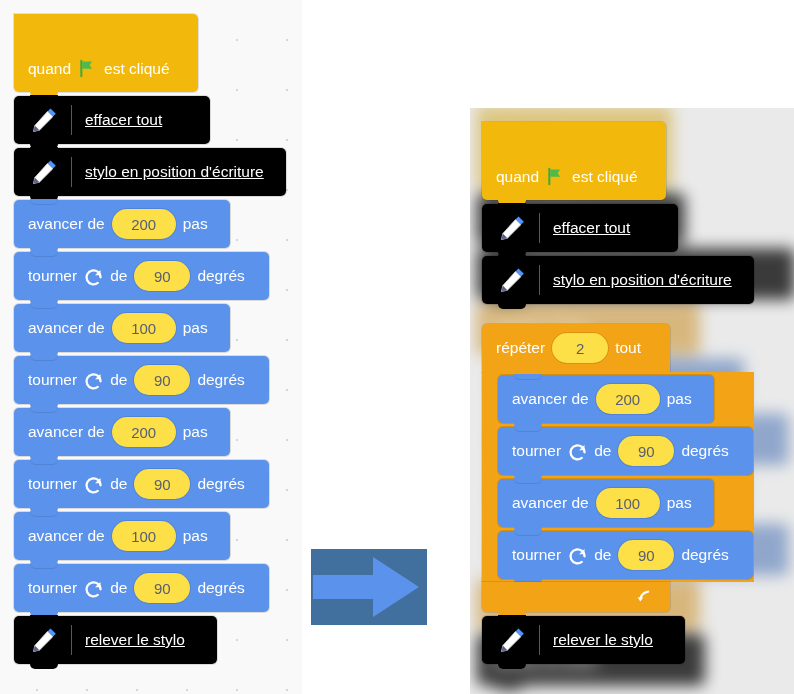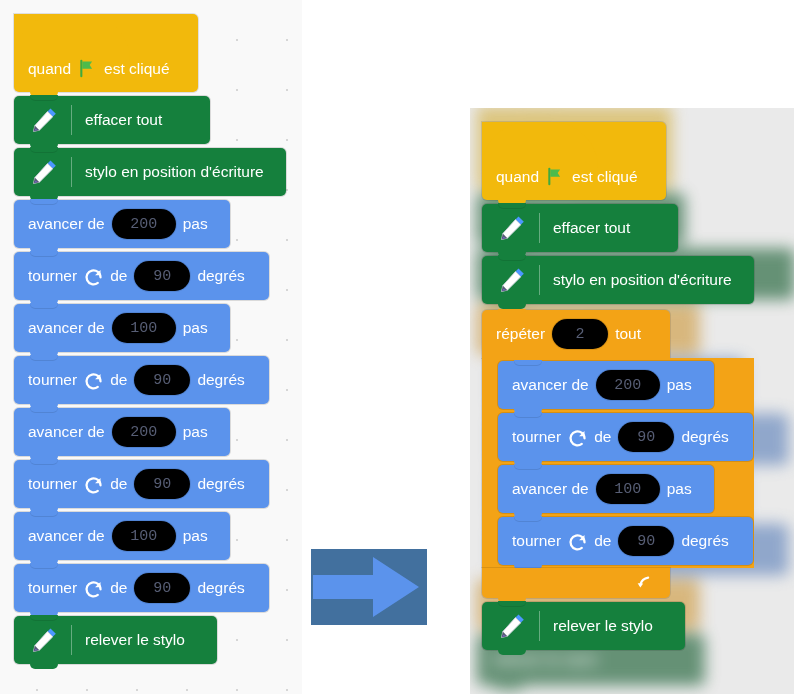--- a/index.html
+++ b/index.html
@@ -77,21 +77,21 @@
   .block::after {
     content: "";
     position: absolute;
     left: 16px; bottom: -5px;
     width: 28px; height: 5px;
     background: inherit;
     border-radius: 0 0 6px 6px;
   }
 
   .motion { background: #5b93ec; }
-  .pen    { background: #15803d; }
+  .pen    { background: #000000; text-decoration: underline; }
   .control{ background: #f3a316; }
 
   
   .hat {
     position: relative;
     box-sizing: border-box;
     width: 184px;
     height: 78px;
     background: #f2b90c;
     border-radius: 0 5px 5px 5px;
@@ -127,43 +127,42 @@
 
   
   .oval {
     display: inline-flex;
     align-items: center;
     justify-content: center;
     min-width: 44px;
     height: 30px;
     padding: 0 10px;
     margin: 0 7px;
-    background: #000000;
+    background: #fde047;
     color: #575e75;
     border-radius: 16px;
     font-size: 15px;
     box-shadow: 0 0 0 1px rgba(0,0,0,0.10);
-    font-family: Liberation Mono, monospace;
   }
   .oval.sm { min-width: 36px; }
 
   
   .pen-sep {
     width: 1px;
     height: 30px;
     background: rgba(255,255,255,0.35);
     margin: 0 13px 0 9px;
   }
   .pen-icon { width: 34px; height: 34px; flex: none; }
   .flag-icon { width: 19px; height: 19px; }
   .turn-icon { width: 21px; height: 21px; margin: 0 6px; }
   .loop-icon { width: 20px; height: 20px; }
 
   
-  .c-block { position: relative; margin-top: 6px; }
+  .c-block { position: relative; margin-top: 20px; }
   .c-head {
     position: relative;
     box-sizing: border-box;
     display: flex;
     align-items: center;
     height: 48px;
     padding: 0 14px;
     background: #f3a316;
     border-radius: 5px 5px 0 0;
     color: #fff;

